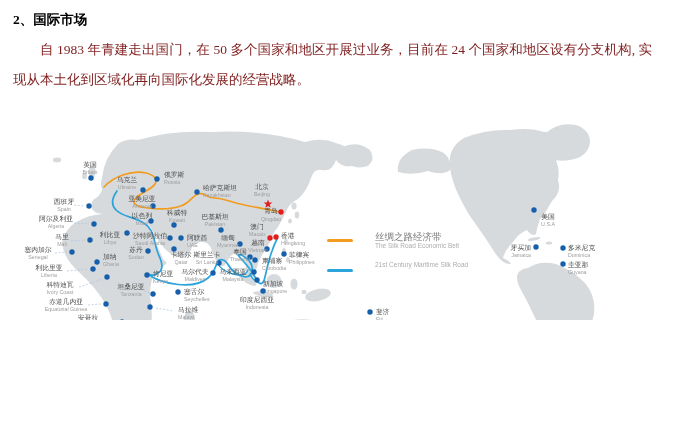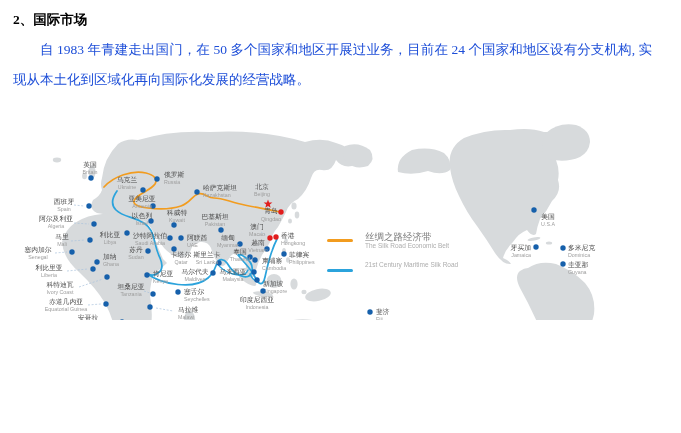--- a/index.html
+++ b/index.html
@@ -1,35 +1,35 @@
 <!DOCTYPE html>
 <html><head>
 <meta charset="utf-8">
 <style>
   html,body{margin:0;padding:0;background:#fff;}
   #page{position:relative;width:681px;height:320px;background:#fff;overflow:hidden;
         font-family:"Liberation Serif",serif;}
   #doc-header{position:absolute;left:0;top:0;width:681px;z-index:2;}
   #doc-title{font-size:13.5px;font-weight:bold;color:#000;margin:11px 14px 0 13px;
              font-family:"Liberation Serif",serif;}
-  #doc-paragraph{font-size:13.5px;color:#1d4ed8;margin:6px 29px 0 13px;line-height:30px;
+  #doc-paragraph{font-size:13.5px;color:#7f1d1d;margin:6px 29px 0 13px;line-height:30px;
                  text-indent:2em;text-align:justify;}
   #map-wrap{position:absolute;left:0;top:0;width:681px;height:433px;z-index:1;}
   svg{display:block;}
   .land{stroke:none;}
   .route{fill:none;stroke-linecap:round;stroke-linejoin:round;}
   .zh{font-size:6.8px;font-family:"Liberation Sans",sans-serif;}
   .en{font-size:5.3px;font-family:"Liberation Sans",sans-serif;}
   .connector{stroke-width:.7;stroke-dasharray:2 1.6;fill:none;}
   
   #legend{position:absolute;left:327px;top:231px;z-index:3;width:150px;
           font-family:"Liberation Sans",sans-serif;}
   .legend-row{position:relative;height:30px;}
   .legend-swatch{position:absolute;left:0;top:8px;width:26px;height:3px;border-radius:2px;}
-  .legend-texts{margin-left:38px;}
+  .legend-texts{margin-left:48px;}
   .legend-zh{font-size:9.5px;color:#7a7a7a;line-height:11px;}
   .legend-en{font-size:6.5px;color:#adadad;line-height:8px;}
 </style>
 </head>
 <body>
 
 <div id="page">
 
   <div id="doc-header">
     <div id="doc-title">2、国际市场</div>

